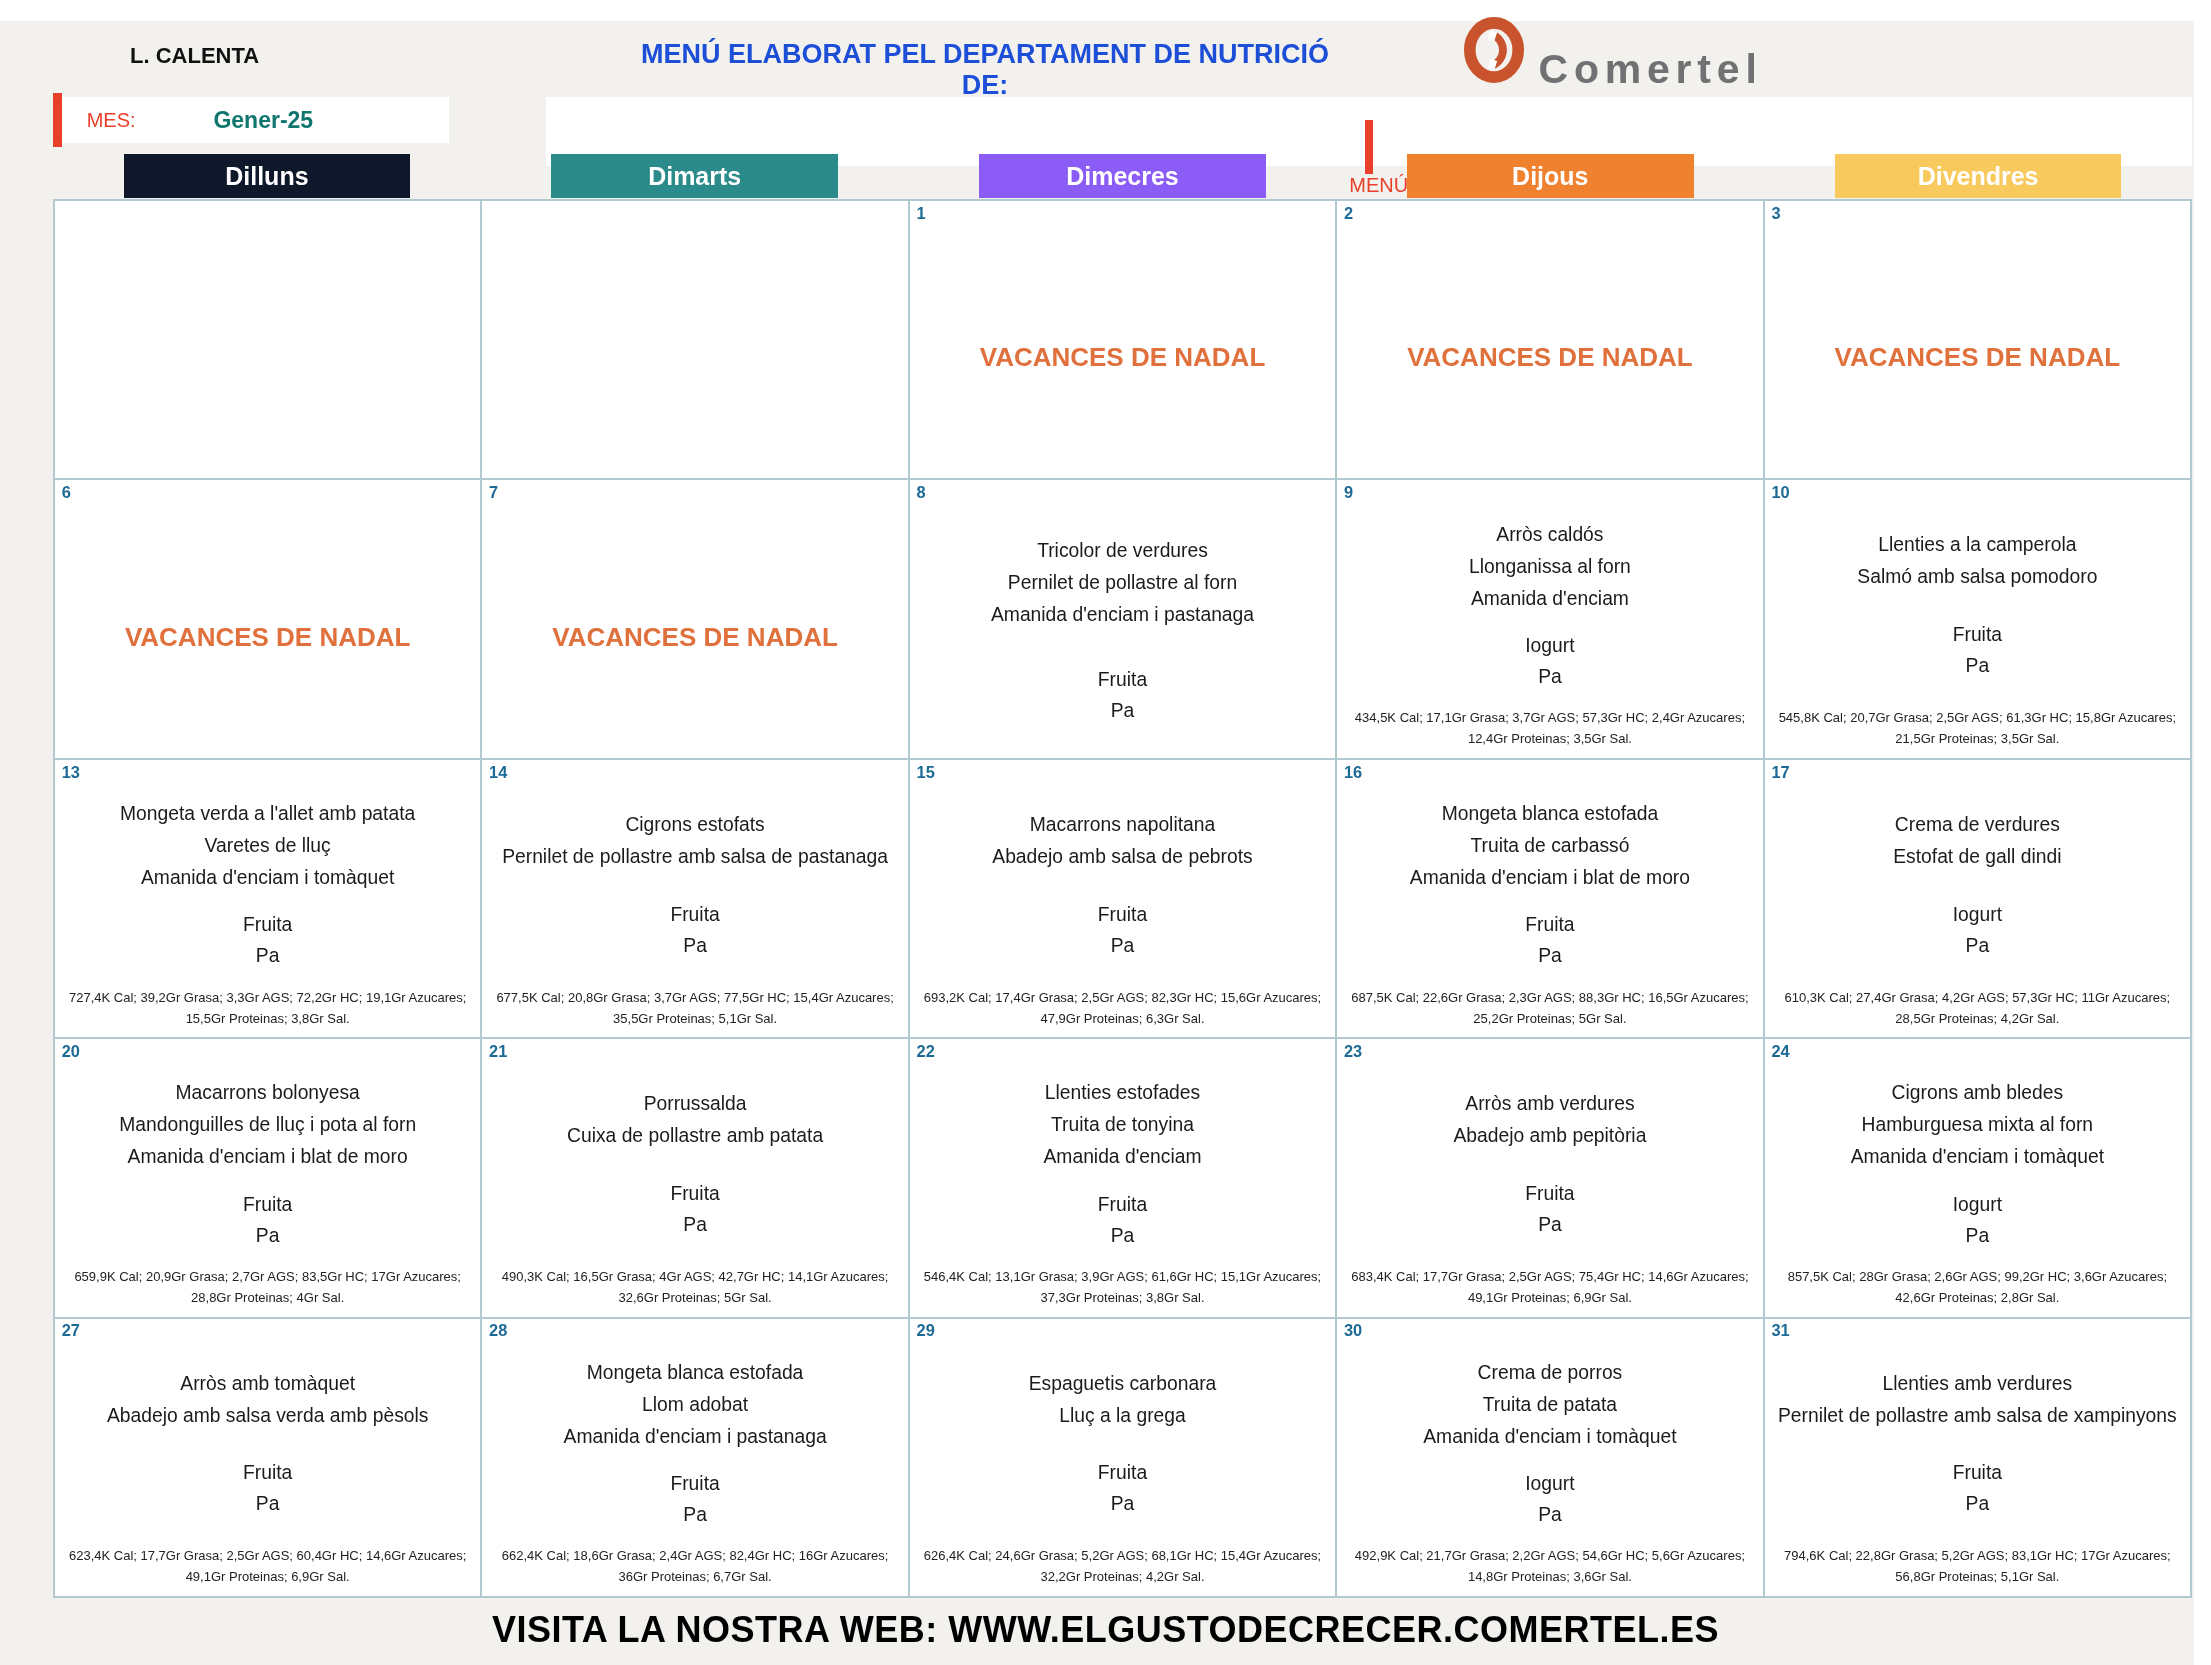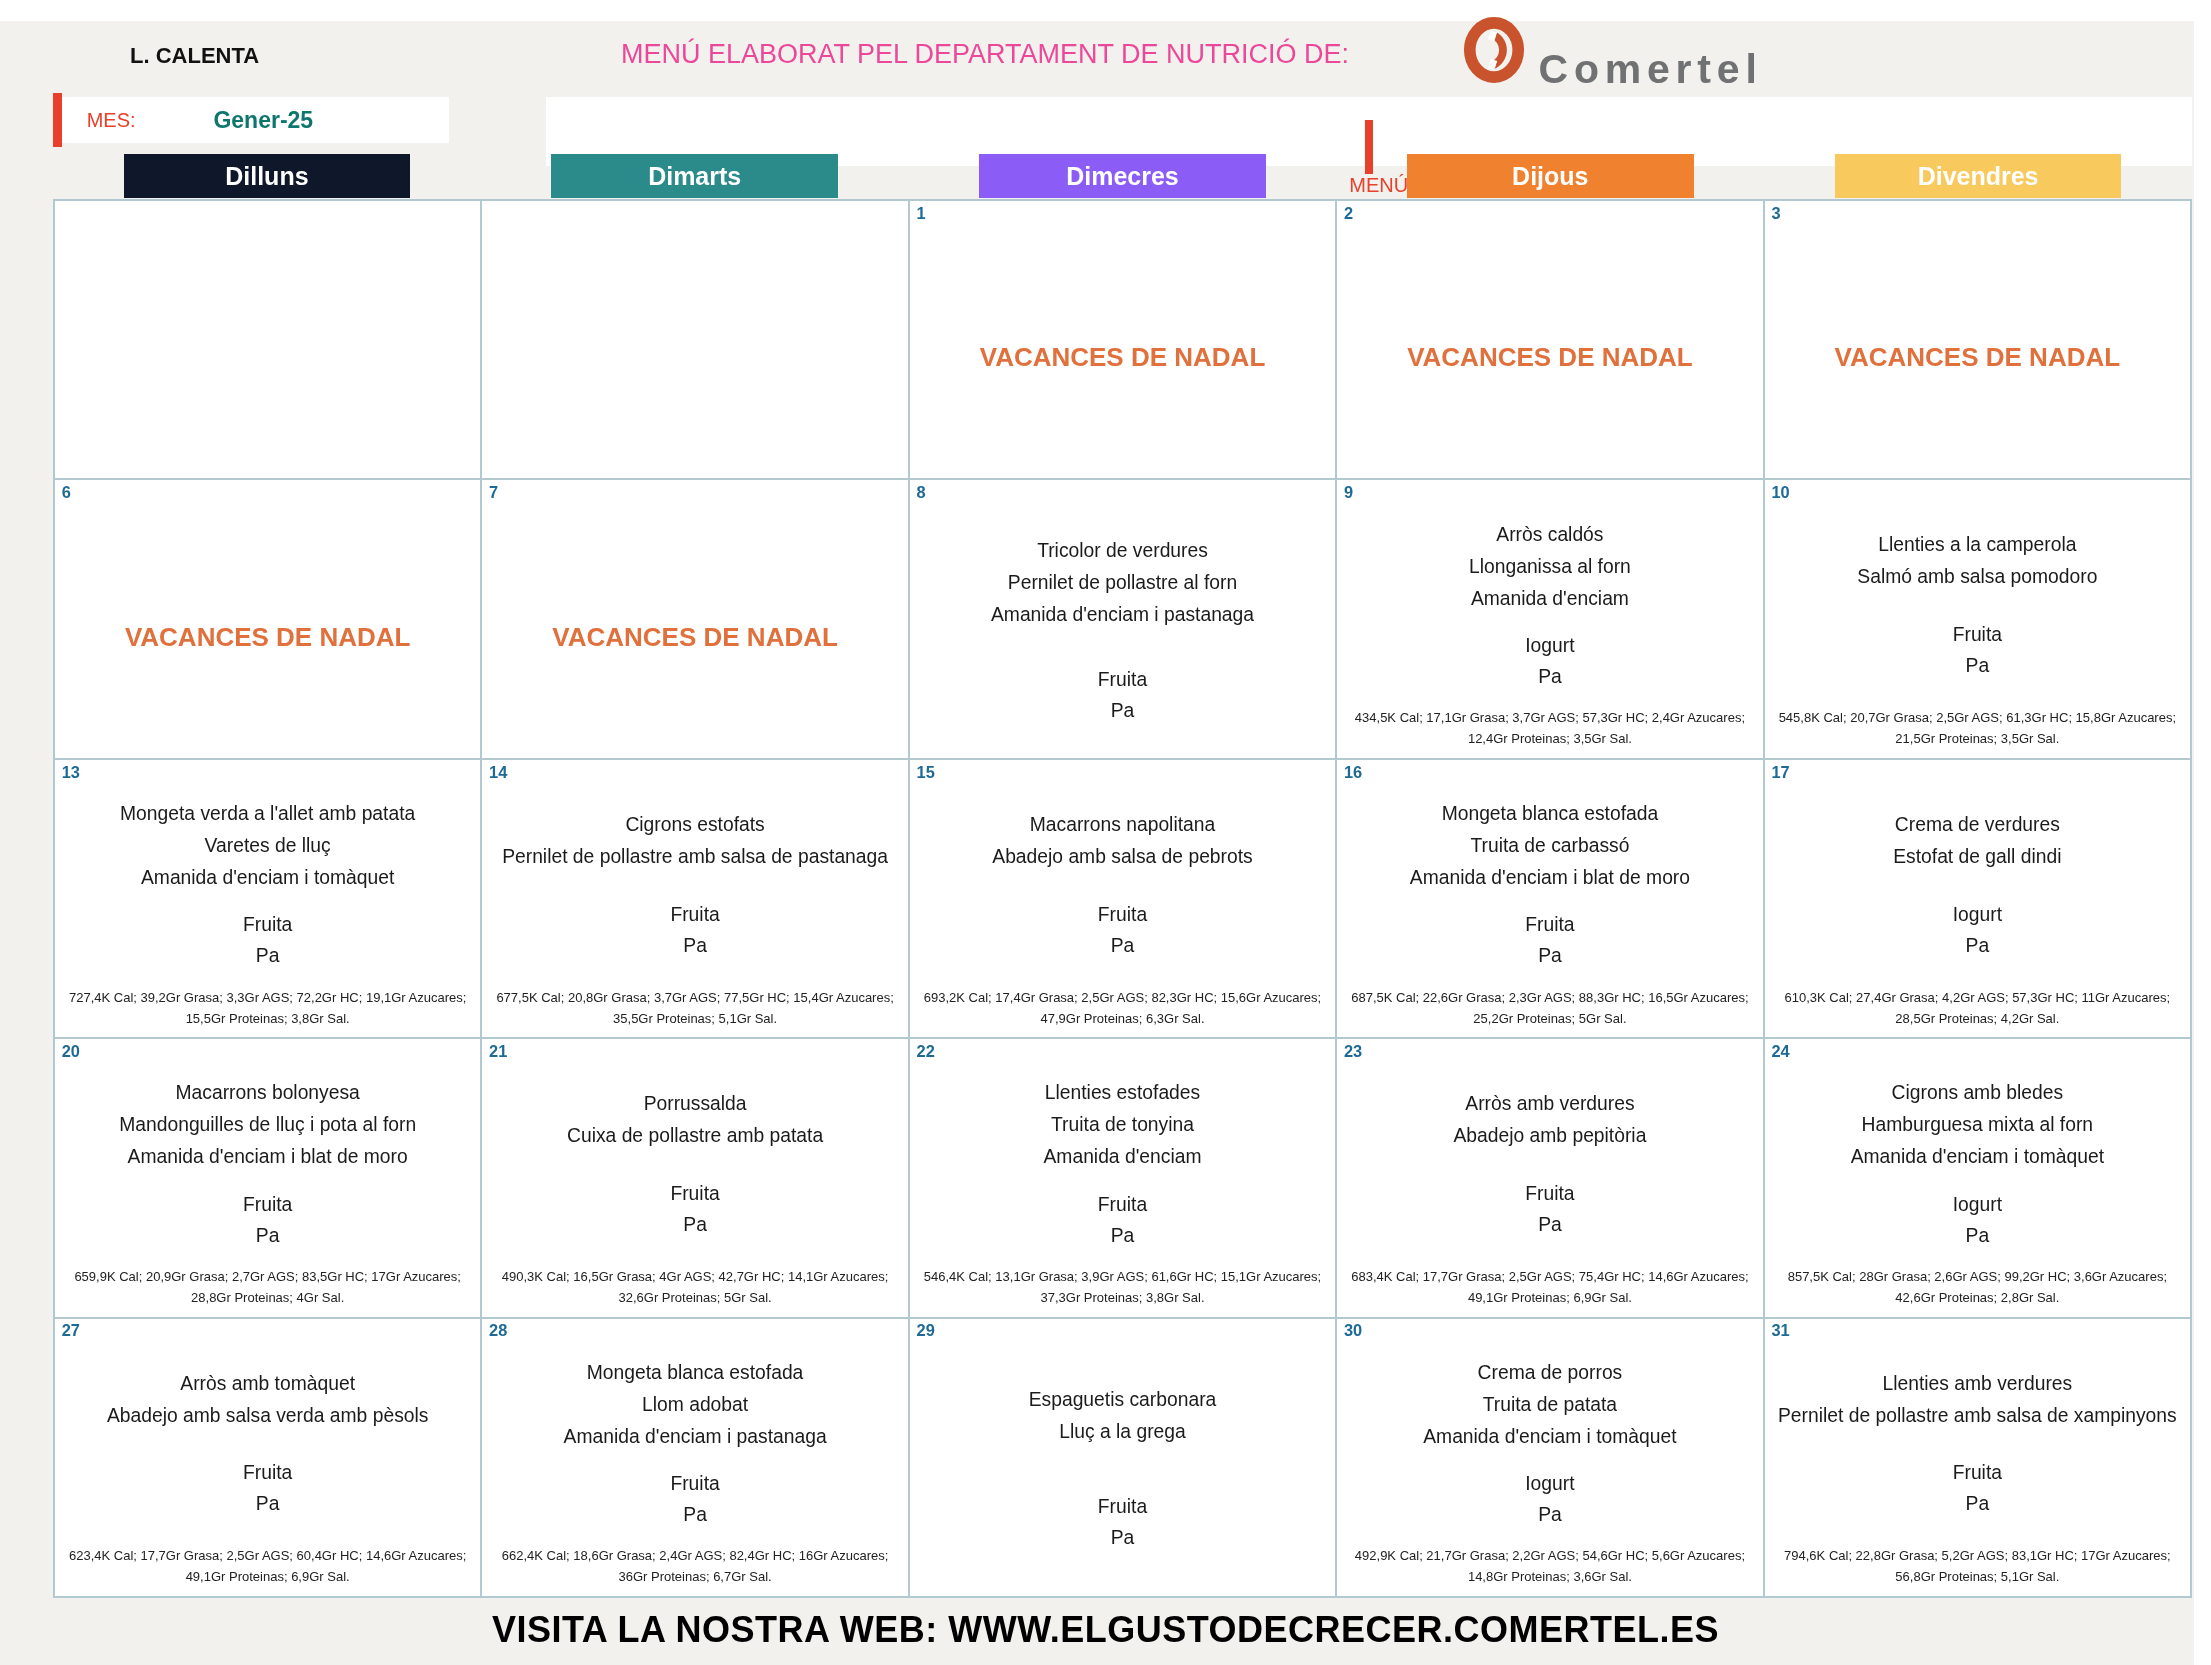--- a/index.html
+++ b/index.html
@@ -14,21 +14,21 @@
     background:#f2f1ee;
   }
 
   
   .service-label {
     position:absolute; left:130px; top:43px;
     font-size:22px; font-weight:bold; color:#111;
   }
   .main-title {
     position:absolute; left:618px; top:39px; width:734px;
-    text-align:center; font-size:27px; font-weight:normal; color:#ec4899;
+    text-align:center; font-size:27px; font-weight:bold; color:#1d4ed8;
   }
   .logo {
     position:absolute; left:1463px; top:14.5px; height:70px;
     display:flex; align-items:center; gap:13.5px;
   }
   .logo-text {
     font-size:41px; font-weight:bold; color:#6f7173; letter-spacing:5.8px;margin-top:40px;
   }
 
   
@@ -398,20 +398,21 @@
       <div class="menu">
         <div class="dishes">
           <p>Espaguetis carbonara</p>
           <p>Lluç a la grega</p>
         </div>
         <div class="extras">
           <p>Fruita</p>
           <p>Pa</p>
         </div>
       </div>
+      <div class="nutrition">626,4K Cal; 24,6Gr Grasa; 5,2Gr AGS; 68,1Gr HC; 15,4Gr Azucares; 32,2Gr Proteinas; 4,2Gr Sal.</div>
     </div>
     <div class="cell">
       <span class="day-num">30</span>
       <div class="menu">
         <div class="dishes">
           <p>Crema de porros</p>
           <p>Truita de patata</p>
           <p>Amanida d'enciam i tomàquet</p>
         </div>
         <div class="extras">

